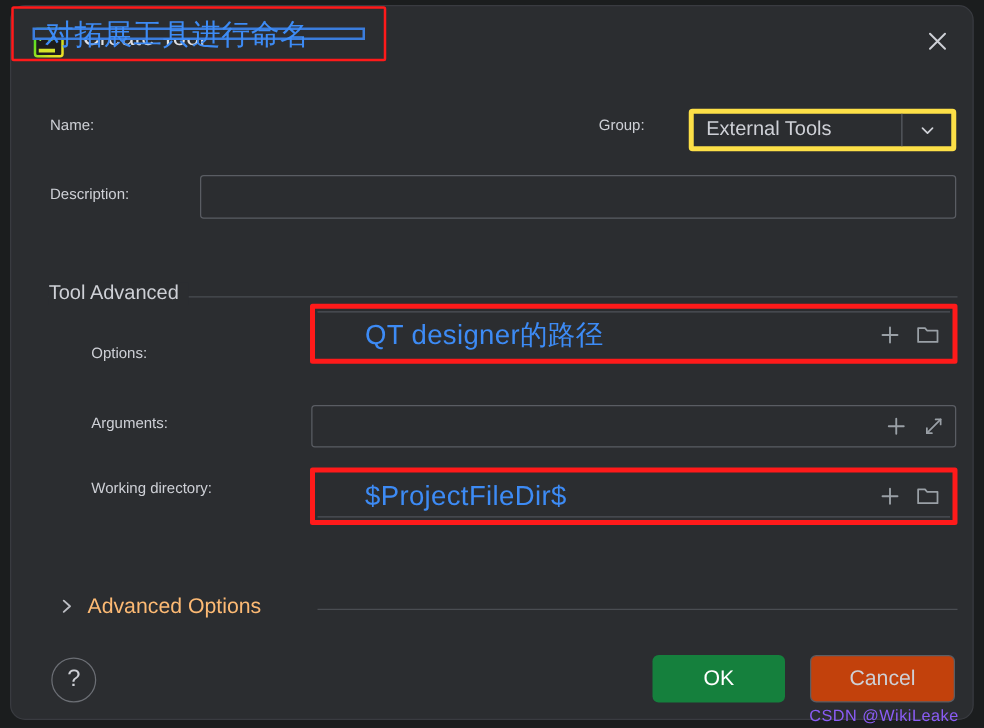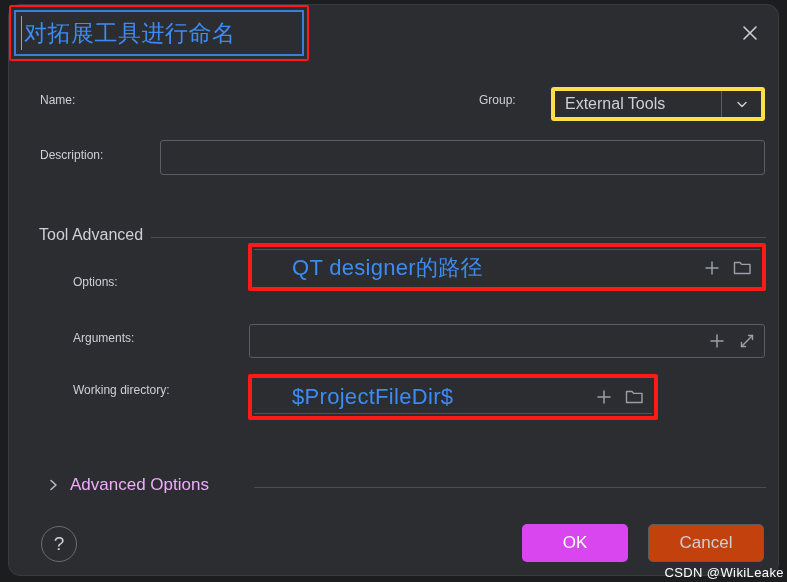--- a/index.html
+++ b/index.html
@@ -118,25 +118,25 @@
     padding-left: 8px;
     white-space: nowrap;
     overflow: hidden;
   }
 
   
   .name-field {
     left: 146px;
     top: 76px;
     width: 300px;
-    height: 56px;
+    height: 44px;
     border: 2px solid #ff1a1a;
     border-radius: 2px;
     background: #2b2d30;
-    padding: 3px;
+    padding: 15px;
   }
   .name-field .sel-box {
     width: 100%;
     height: 100%;
     border: 2px solid #3b7ddd;
     background: #2b2d30;
     display: flex;
     align-items: center;
     position: relative;
   }
@@ -250,21 +250,21 @@
     top: 319px;
     width: 516px;
     height: 34px;
   }
 
   
   .wd-wrap {
     position: absolute;
     left: 239px;
     top: 369px;
-    width: 410px;
+    width: 518px;
     height: 46px;
     border: 4px solid #ff1a1a;
     border-radius: 2px;
     background: #2b2d30;
     text-decoration: underline;
   }
   .wd-wrap .inner-field {
     position: absolute;
     left: 2px; right: 2px; top: 2px; bottom: 2px;
     background: #2b2d30;
@@ -305,21 +305,21 @@
     align-items: center;
     cursor: pointer;
   }
   .adv-chevron {
     margin-right: 10px;
     display: flex;
     align-items: center;
   }
   .adv-text {
     font-size: 17px;
-    color: #f0abfc;
+    color: #fdba74;
     white-space: nowrap;
   }
   .adv-rule {
     position: absolute;
     left: 245px;
     top: 482px;
     width: 512px;
     height: 1px;
     background: #4a4d52;
   }
@@ -340,21 +340,21 @@
     color: #ced0d6;
     cursor: pointer;
   }
 
   .ok-btn {
     position: absolute;
     left: 513px;
     top: 519px;
     width: 106px;
     height: 38px;
-    background: #d946ef;
+    background: #15803d;
     border: none;
     border-radius: 5px;
     color: #ffffff;
     font-size: 17px;
     font-family: "Liberation Sans", sans-serif;
     cursor: pointer;
   }
   .cancel-btn {
     position: absolute;
     left: 639px;
@@ -365,24 +365,24 @@
     border: 1px solid #5a5d63;
     border-radius: 5px;
     color: #ced0d6;
     font-size: 17px;
     font-family: "Liberation Sans", sans-serif;
     cursor: pointer;
   }
 
   .watermark {
     position: absolute;
-    right: 3px;
+    right: 20px;
     bottom: 2px;
     font-size: 13px;
-    color: #ffffff;
+    color: #8b5cf6;
     letter-spacing: 0.4px;
     font-family: "Liberation Sans", sans-serif;
   }
 </style>
 </head>
 <body>
 
 <div id="app">
 
   <div class="dialog">

